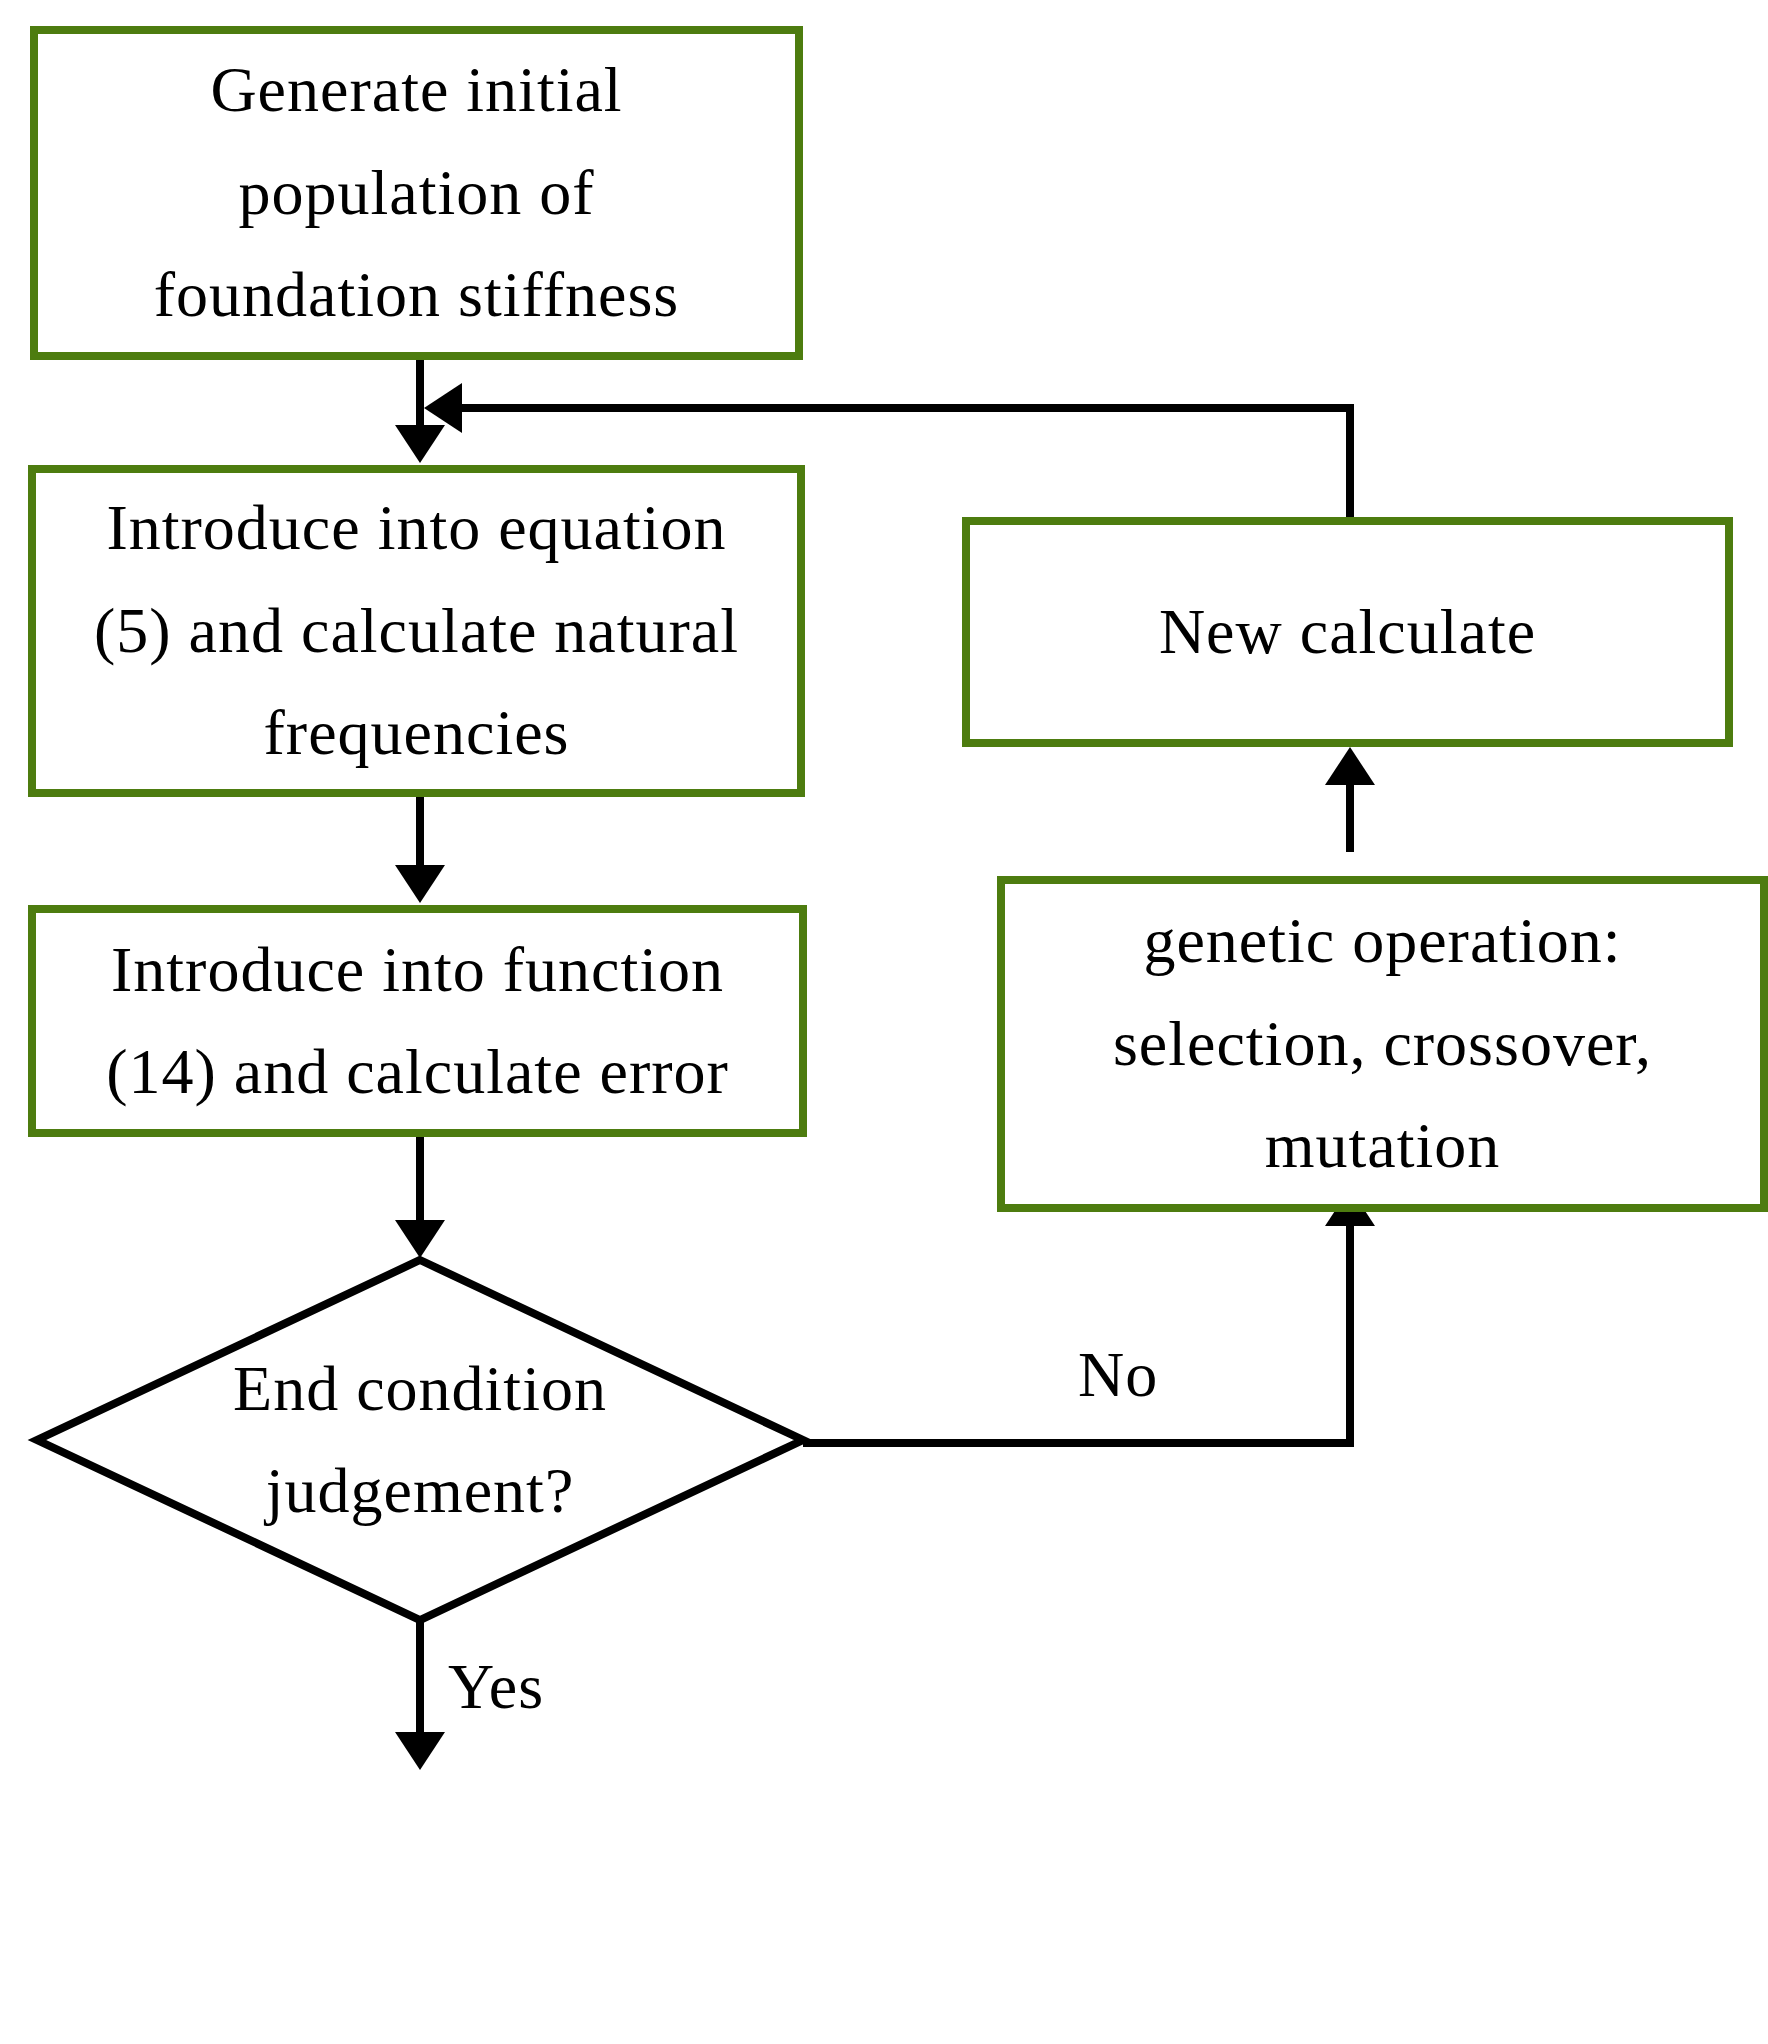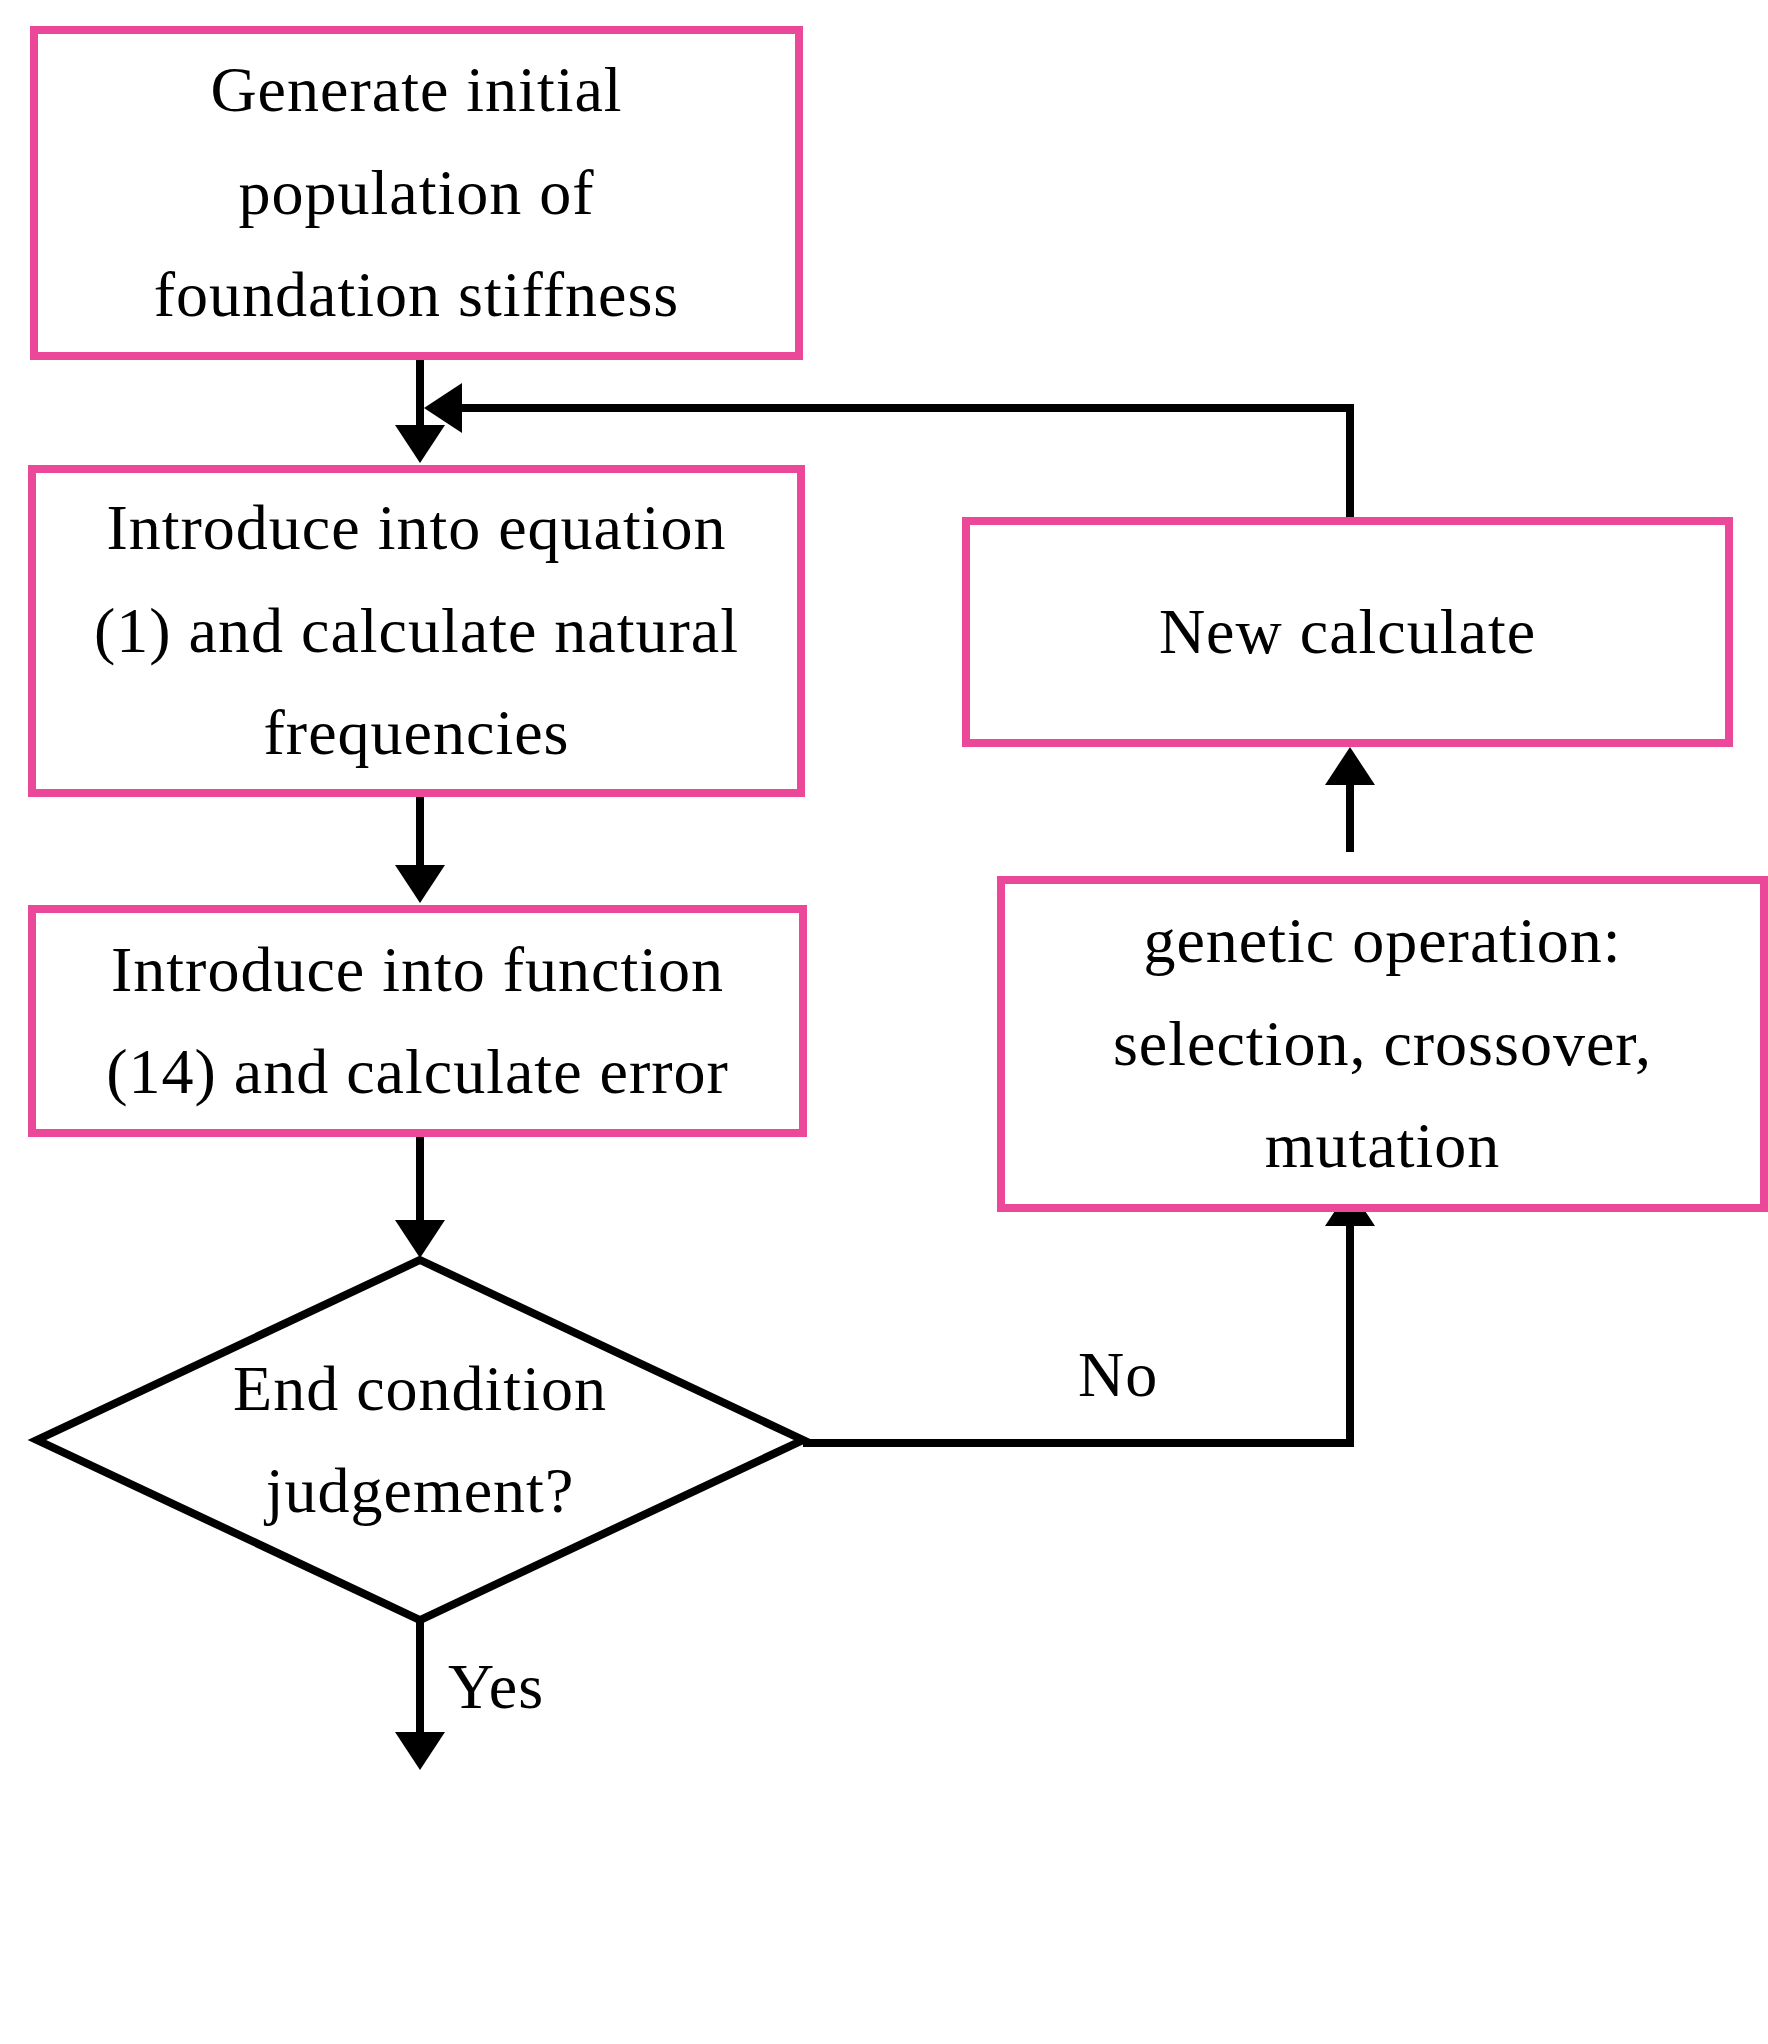--- a/index.html
+++ b/index.html
@@ -19,21 +19,21 @@
   .connectors {
     position: absolute;
     left: 0;
     top: 0;
     width: 1768px;
     height: 2044px;
   }
   .node {
     position: absolute;
     box-sizing: border-box;
-    border: 8px solid #ec4899;
+    border: 8px solid #4d7c0f;
     background: #ffffff;
     display: flex;
     align-items: center;
     justify-content: center;
     text-align: center;
   }
   .node-text {
     white-space: pre-line;
     font-size: 64px;
     line-height: 1.6;
@@ -113,21 +113,21 @@
   </svg>
 
   <div class="node box-generate">
     <div class="node-text">Generate initial
 population of
 foundation stiffness</div>
   </div>
 
   <div class="node box-equation">
     <div class="node-text">Introduce into equation
-(1) and calculate natural
+(5) and calculate natural
 frequencies</div>
   </div>
 
   <div class="node box-function">
     <div class="node-text">Introduce into function
 (14) and calculate error</div>
   </div>
 
   <div class="diamond-text">
     <div class="node-text">End condition

